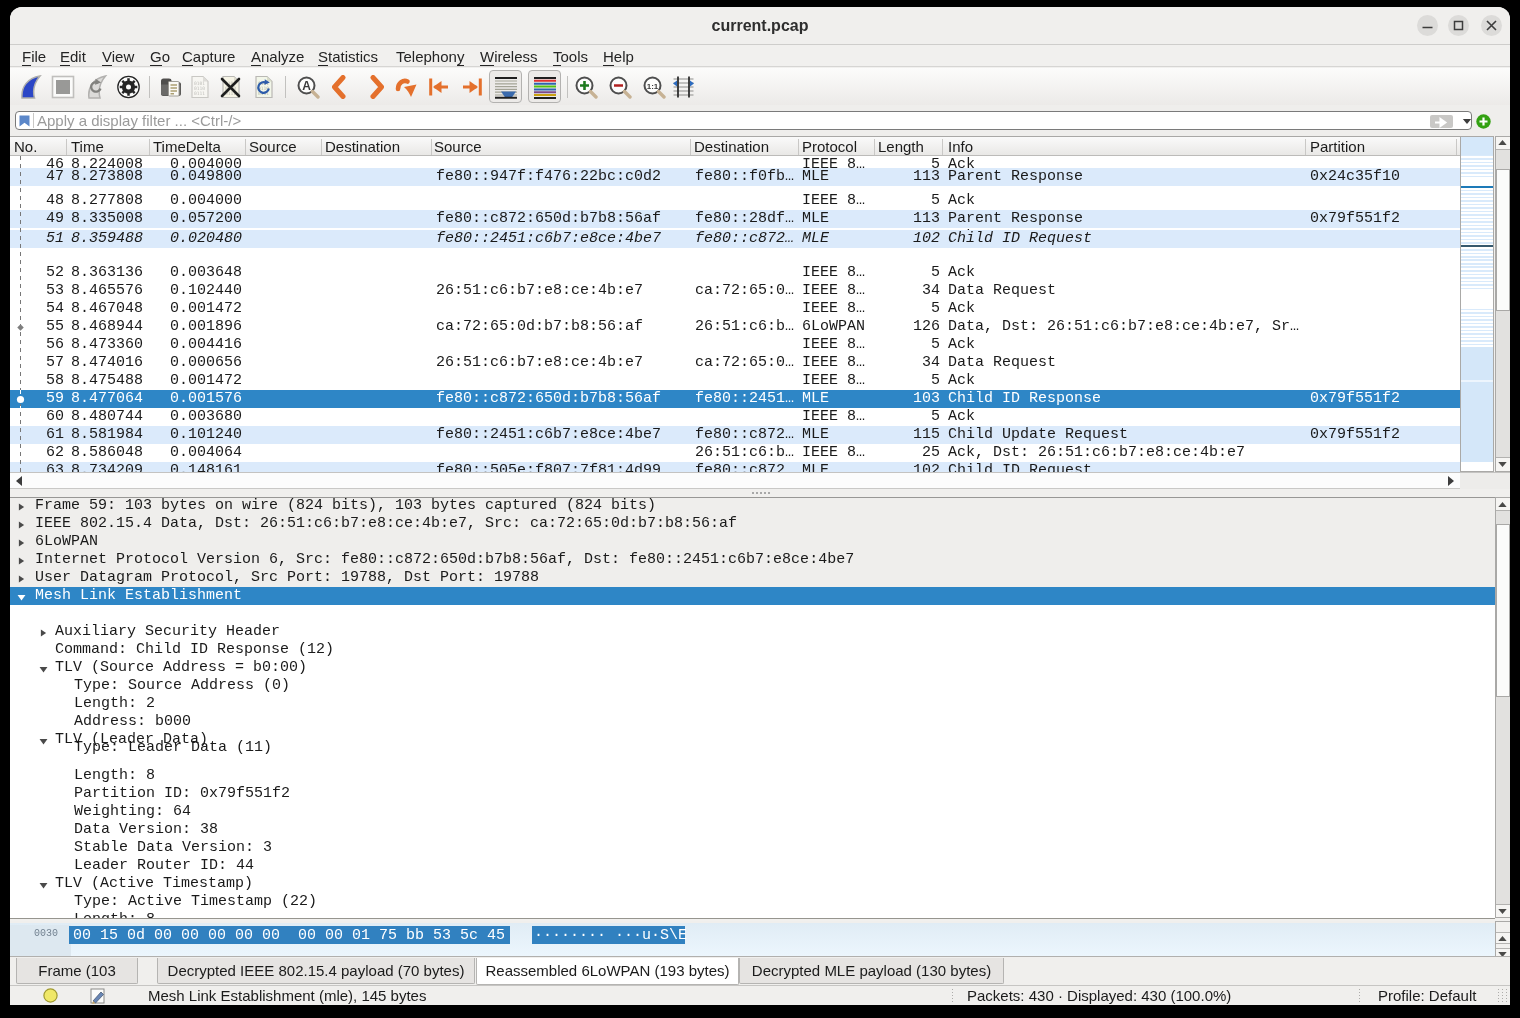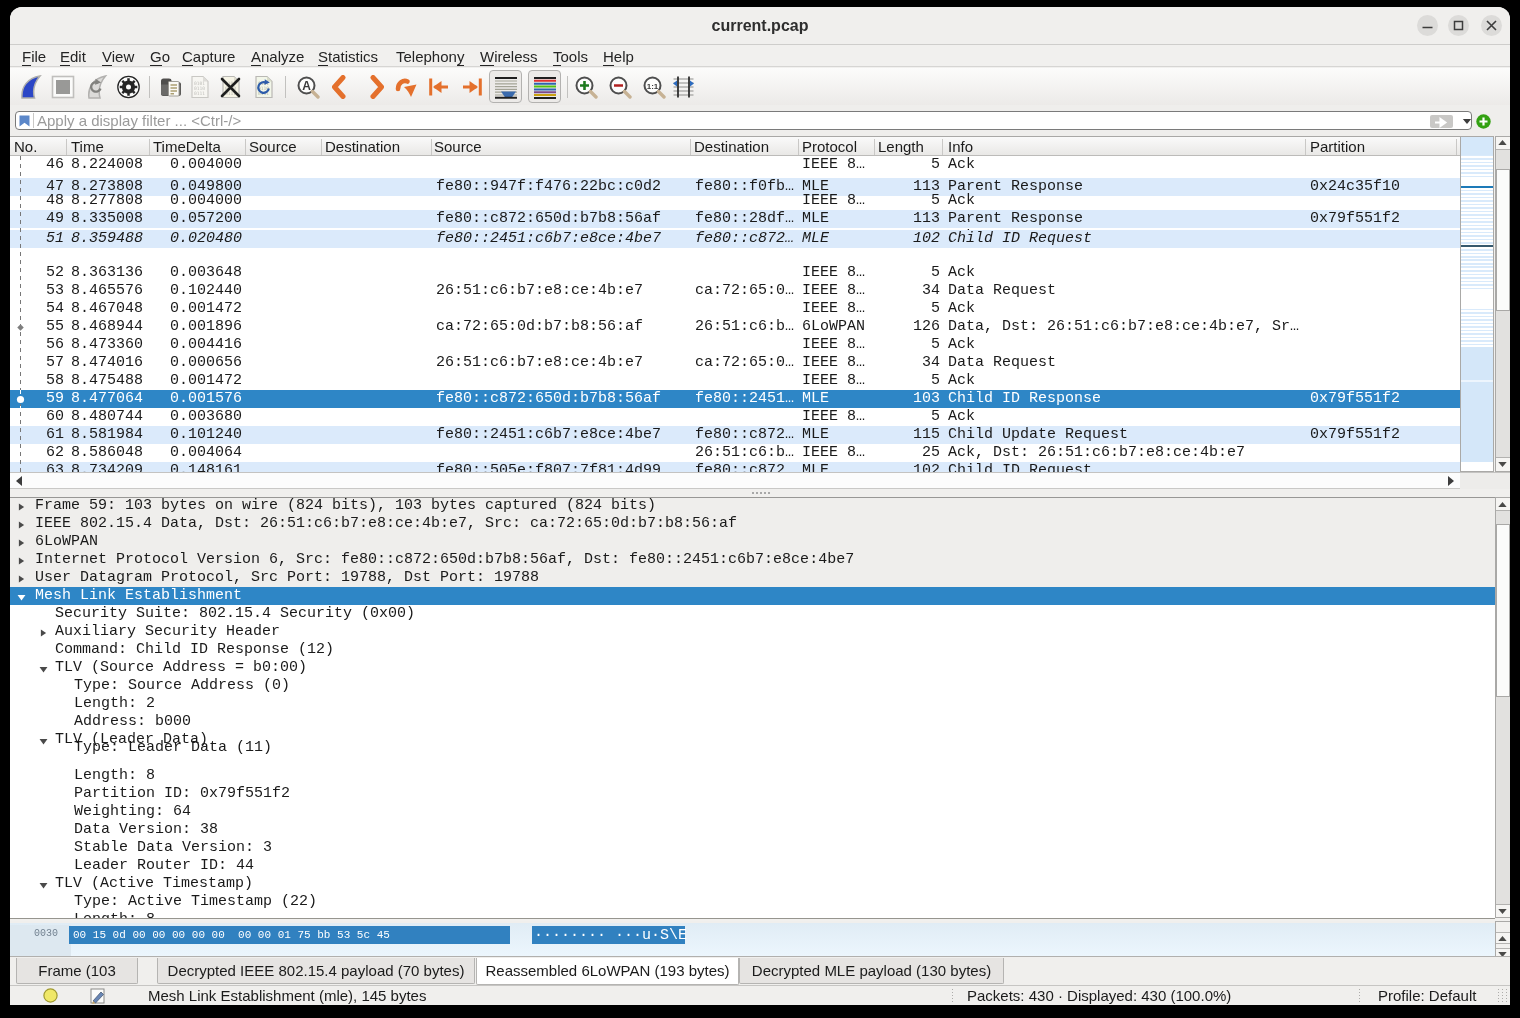--- a/index.html
+++ b/index.html
@@ -284,21 +284,21 @@
 </div>
 <div id="plist" class="mono">
 <div class="prow" style="top:0px;">
         <span class="c-no">46</span>
         <span class="c-time">8.224008</span>
         <span class="c-delta">0.004000</span>
         <span class="c-proto">IEEE 8…</span>
         <span class="c-len">5</span>
         <span class="c-info">Ack</span>
       </div>
-<div class="prow rb" style="top:22px;">
+<div class="prow rb" style="top:12px;">
         <span class="c-no">47</span>
         <span class="c-time">8.273808</span>
         <span class="c-delta">0.049800</span>
         <span class="c-src">fe80::947f:f476:22bc:c0d2</span>
         <span class="c-dst">fe80::f0fb…</span>
         <span class="c-proto">MLE</span>
         <span class="c-len">113</span>
         <span class="c-info">Parent Response</span>
         <span class="c-part">0x24c35f10</span>
       </div>
@@ -511,21 +511,20 @@
         </svg><span class="abs" style="left:25px;">6LoWPAN</span></div>
 <div class="drow dgray" style="top:53px;"><svg class="abs" style="left:8px;top:5.5px;" width="7" height="8" viewBox="0 0 8 9">
           <path d="M1 0.5 L7 4.5 L1 8.5 Z" fill="#4a4a4a"></path>
         </svg><span class="abs" style="left:25px;">Internet Protocol Version 6, Src: fe80::c872:650d:b7b8:56af, Dst: fe80::2451:c6b7:e8ce:4be7</span></div>
 <div class="drow dgray" style="top:71px;"><svg class="abs" style="left:8px;top:5.5px;" width="7" height="8" viewBox="0 0 8 9">
           <path d="M1 0.5 L7 4.5 L1 8.5 Z" fill="#4a4a4a"></path>
         </svg><span class="abs" style="left:25px;">User Datagram Protocol, Src Port: 19788, Dst Port: 19788</span></div>
 <div class="drow dsel" style="top:89px;"><svg class="abs" style="left:7px;top:7px;" width="9" height="7" viewBox="0 0 10 8">
           <path d="M0.5 1 L9.5 1 L5 7.5 Z" fill="#fff"></path>
         </svg><span class="abs" style="left:25px;">Mesh Link Establishment</span></div>
-<div class="drow" style="top:107px;"><span class="abs" style="left:45px;">Security Suite: 802.15.4 Security (0x00)</span></div>
 <div class="drow" style="top:125px;"><svg class="abs" style="left:30px;top:5.5px;" width="7" height="8" viewBox="0 0 8 9">
           <path d="M1 0.5 L7 4.5 L1 8.5 Z" fill="#4a4a4a"></path>
         </svg><span class="abs" style="left:45px;">Auxiliary Security Header</span></div>
 <div class="drow" style="top:143px;"><span class="abs" style="left:45px;">Command: Child ID Response (12)</span></div>
 <div class="drow" style="top:161px;"><svg class="abs" style="left:29px;top:7px;" width="9" height="7" viewBox="0 0 10 8">
           <path d="M0.5 1 L9.5 1 L5 7.5 Z" fill="#4a4a4a"></path>
         </svg><span class="abs" style="left:45px;">TLV (Source Address = b0:00)</span></div>
 <div class="drow" style="top:179px;"><span class="abs" style="left:64px;">Type: Source Address (0)</span></div>
 <div class="drow" style="top:197px;"><span class="abs" style="left:64px;">Length: 2</span></div>
 <div class="drow" style="top:215px;"><span class="abs" style="left:64px;">Address: b000</span></div>
@@ -554,21 +553,21 @@
 <div class="abs" style="left:0px;top:26px;width:14px;height:173px;background:#fbfbfa;border:1px solid #a9a8a6;"></div>
 <div class="sbtn abs" style="left:0;top:406px;width:14px;height:13px;background:#f6f5f3;border-top:1px solid #b3b2b0;">
         <svg width="9" height="5" viewBox="0 0 10 6">
           <path d="M0 0 L5 6 L10 0 Z" fill="#4a4a48"></path>
         </svg>
       </div>
 </div>
 <div id="hexpane" class="mono">
 <div class="abs" style="left:0;top:2px;width:61px;height:33.5px;background:#dde8f0;"></div>
 <span class="abs" style="left:24px;top:5px;font-size:10px;color:#738291;">0030</span>
-<div class="abs" style="left:59px;top:3.5px;height:17.5px;background:#3181c0;"><span class="abs" style="left:4px;top:0.5px;font-size:11px;line-height:17px;color:#fff;white-space:pre;">00 15 0d 00 00 00 00 00  00 00 01 75 bb 53 5c 45</span><span style="visibility:hidden;font-size:15px;white-space:pre;">00 15 0d 00 00 00 00 00  00 00 01 75 bb 53 5c 45 </span></div>
+<div class="abs" style="left:59px;top:3.5px;height:17.5px;background:#3181c0;"><span class="abs" style="left:4px;top:0.5px;font-size:15px;line-height:17px;color:#fff;white-space:pre;">00 15 0d 00 00 00 00 00  00 00 01 75 bb 53 5c 45</span><span style="visibility:hidden;font-size:15px;white-space:pre;">00 15 0d 00 00 00 00 00  00 00 01 75 bb 53 5c 45 </span></div>
 <div class="abs" style="left:521.5px;top:3.5px;height:17.5px;background:#3181c0;"><span class="abs" style="left:2.5px;top:0.5px;font-size:15px;line-height:17px;color:#fff;white-space:pre;">········ ···u·S\E</span><span style="visibility:hidden;font-size:15px;white-space:pre;">········ ···u·S\E</span></div>
 </div>
 <div id="vscroll3">
 <div class="sbtn abs" style="left:0;top:10px;width:14px;height:12px;background:#f6f5f3;border:1px solid #b5b4b2;border-left:none;border-right:none;">
         <svg width="9" height="5" viewBox="0 0 10 6">
           <path d="M0 6 L5 0 L10 6 Z" fill="#4a4a48"></path>
         </svg>
       </div>
 <div class="sbtn abs" style="left:0;top:26px;width:14px;height:12px;background:#f6f5f3;border-top:1px solid #b5b4b2;">
         <svg width="9" height="5" viewBox="0 0 10 6">

